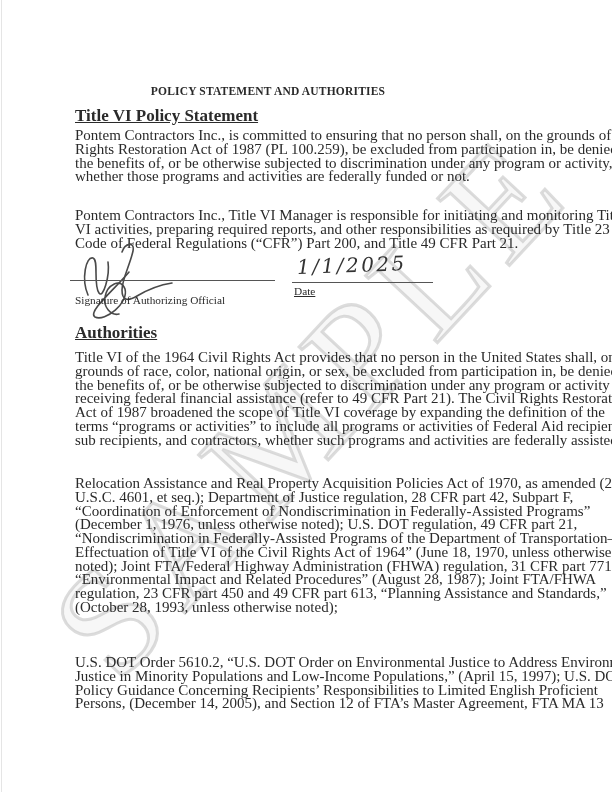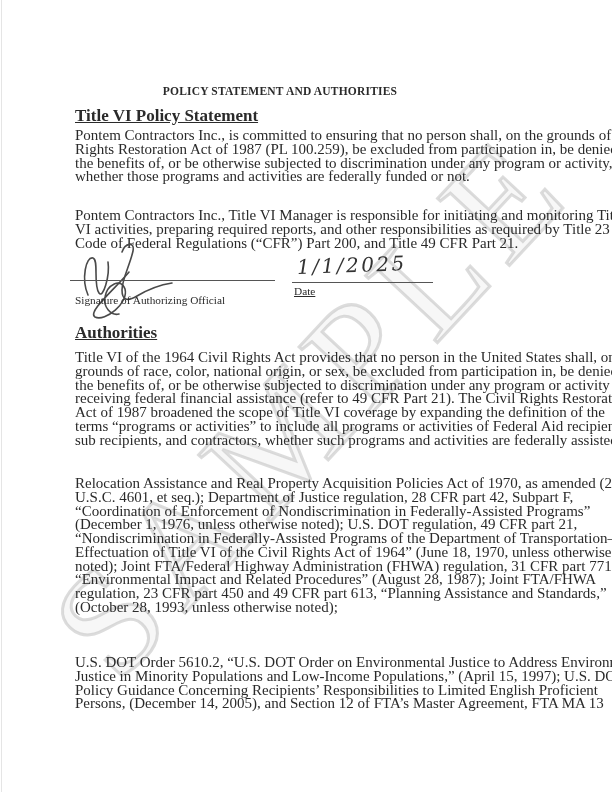--- a/index.html
+++ b/index.html
@@ -32,21 +32,20 @@
     user-select:none;
     font-family:"Liberation Serif","DejaVu Serif",serif;
   }
   .content{position:relative;z-index:1;}
   .doc-title{
     position:absolute;top:85px;left:0;width:536px;
     text-align:center;
     font-weight:bold;
     font-size:11.5px;
     letter-spacing:0.2px;
-    margin-left:12px;
   }
   .section-heading{
     position:absolute;left:75px;
     font-weight:bold;
     font-size:17px;
     text-decoration:underline;
   }
   .para{
     position:absolute;left:75px;
     font-size:15px;

